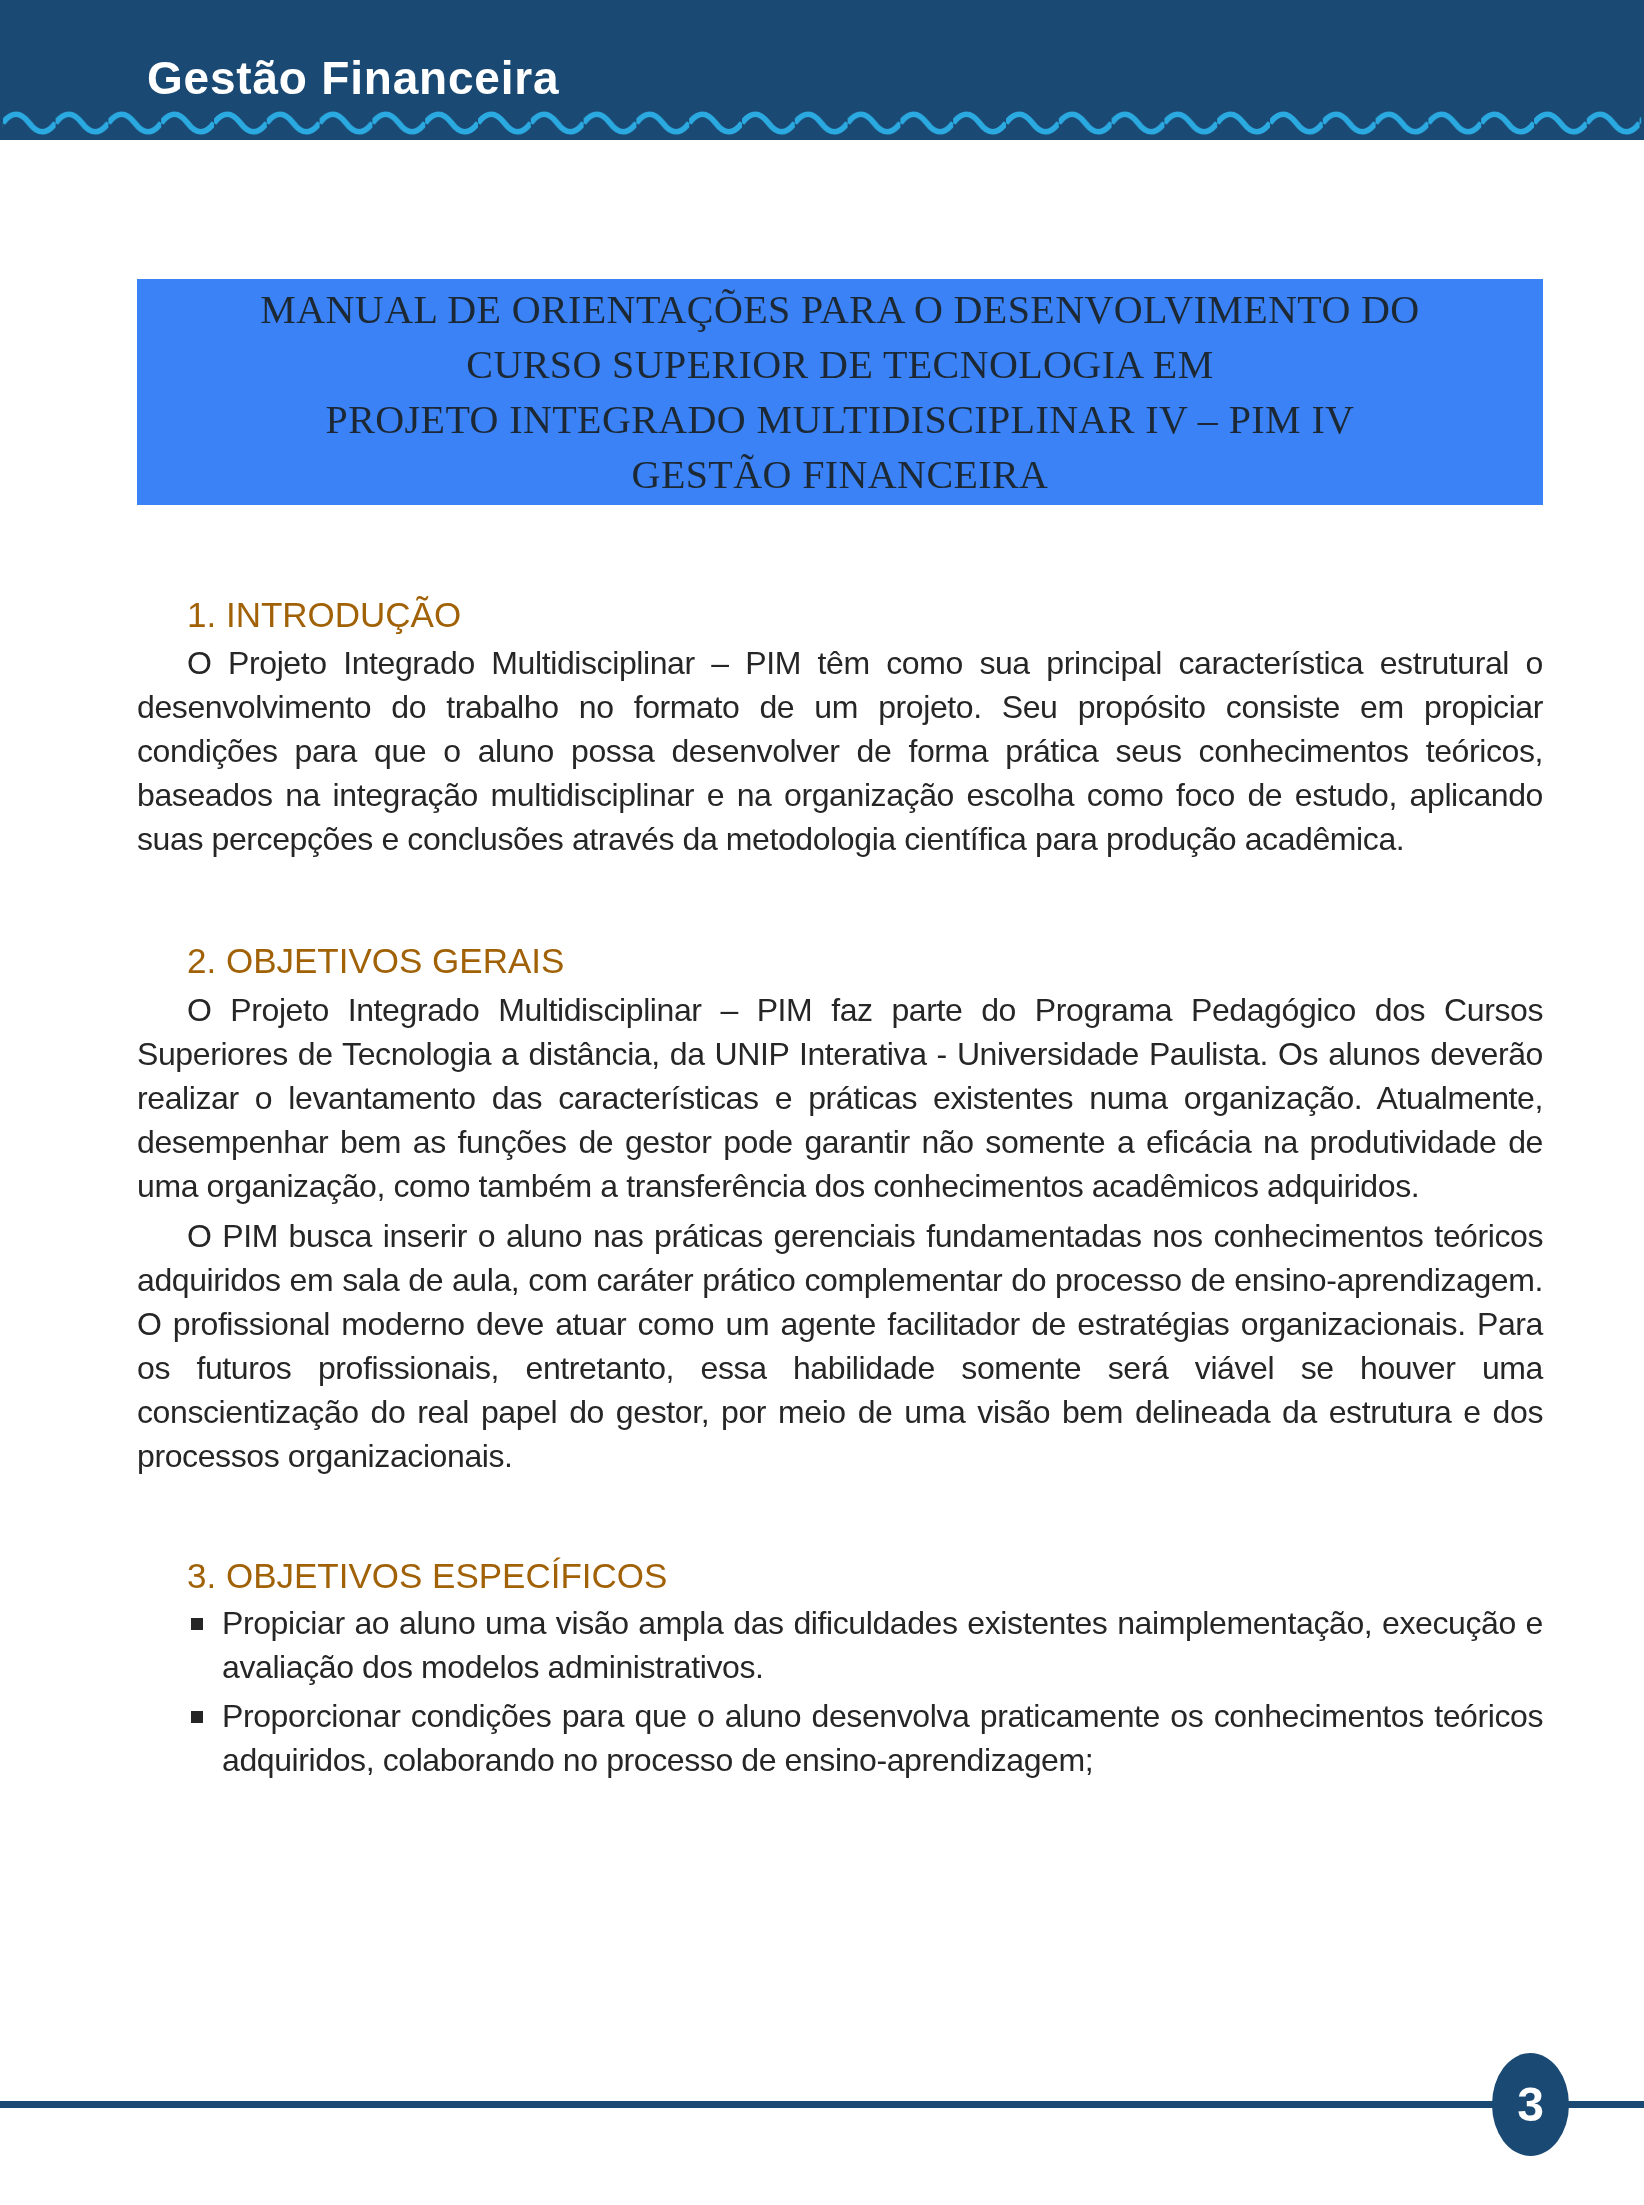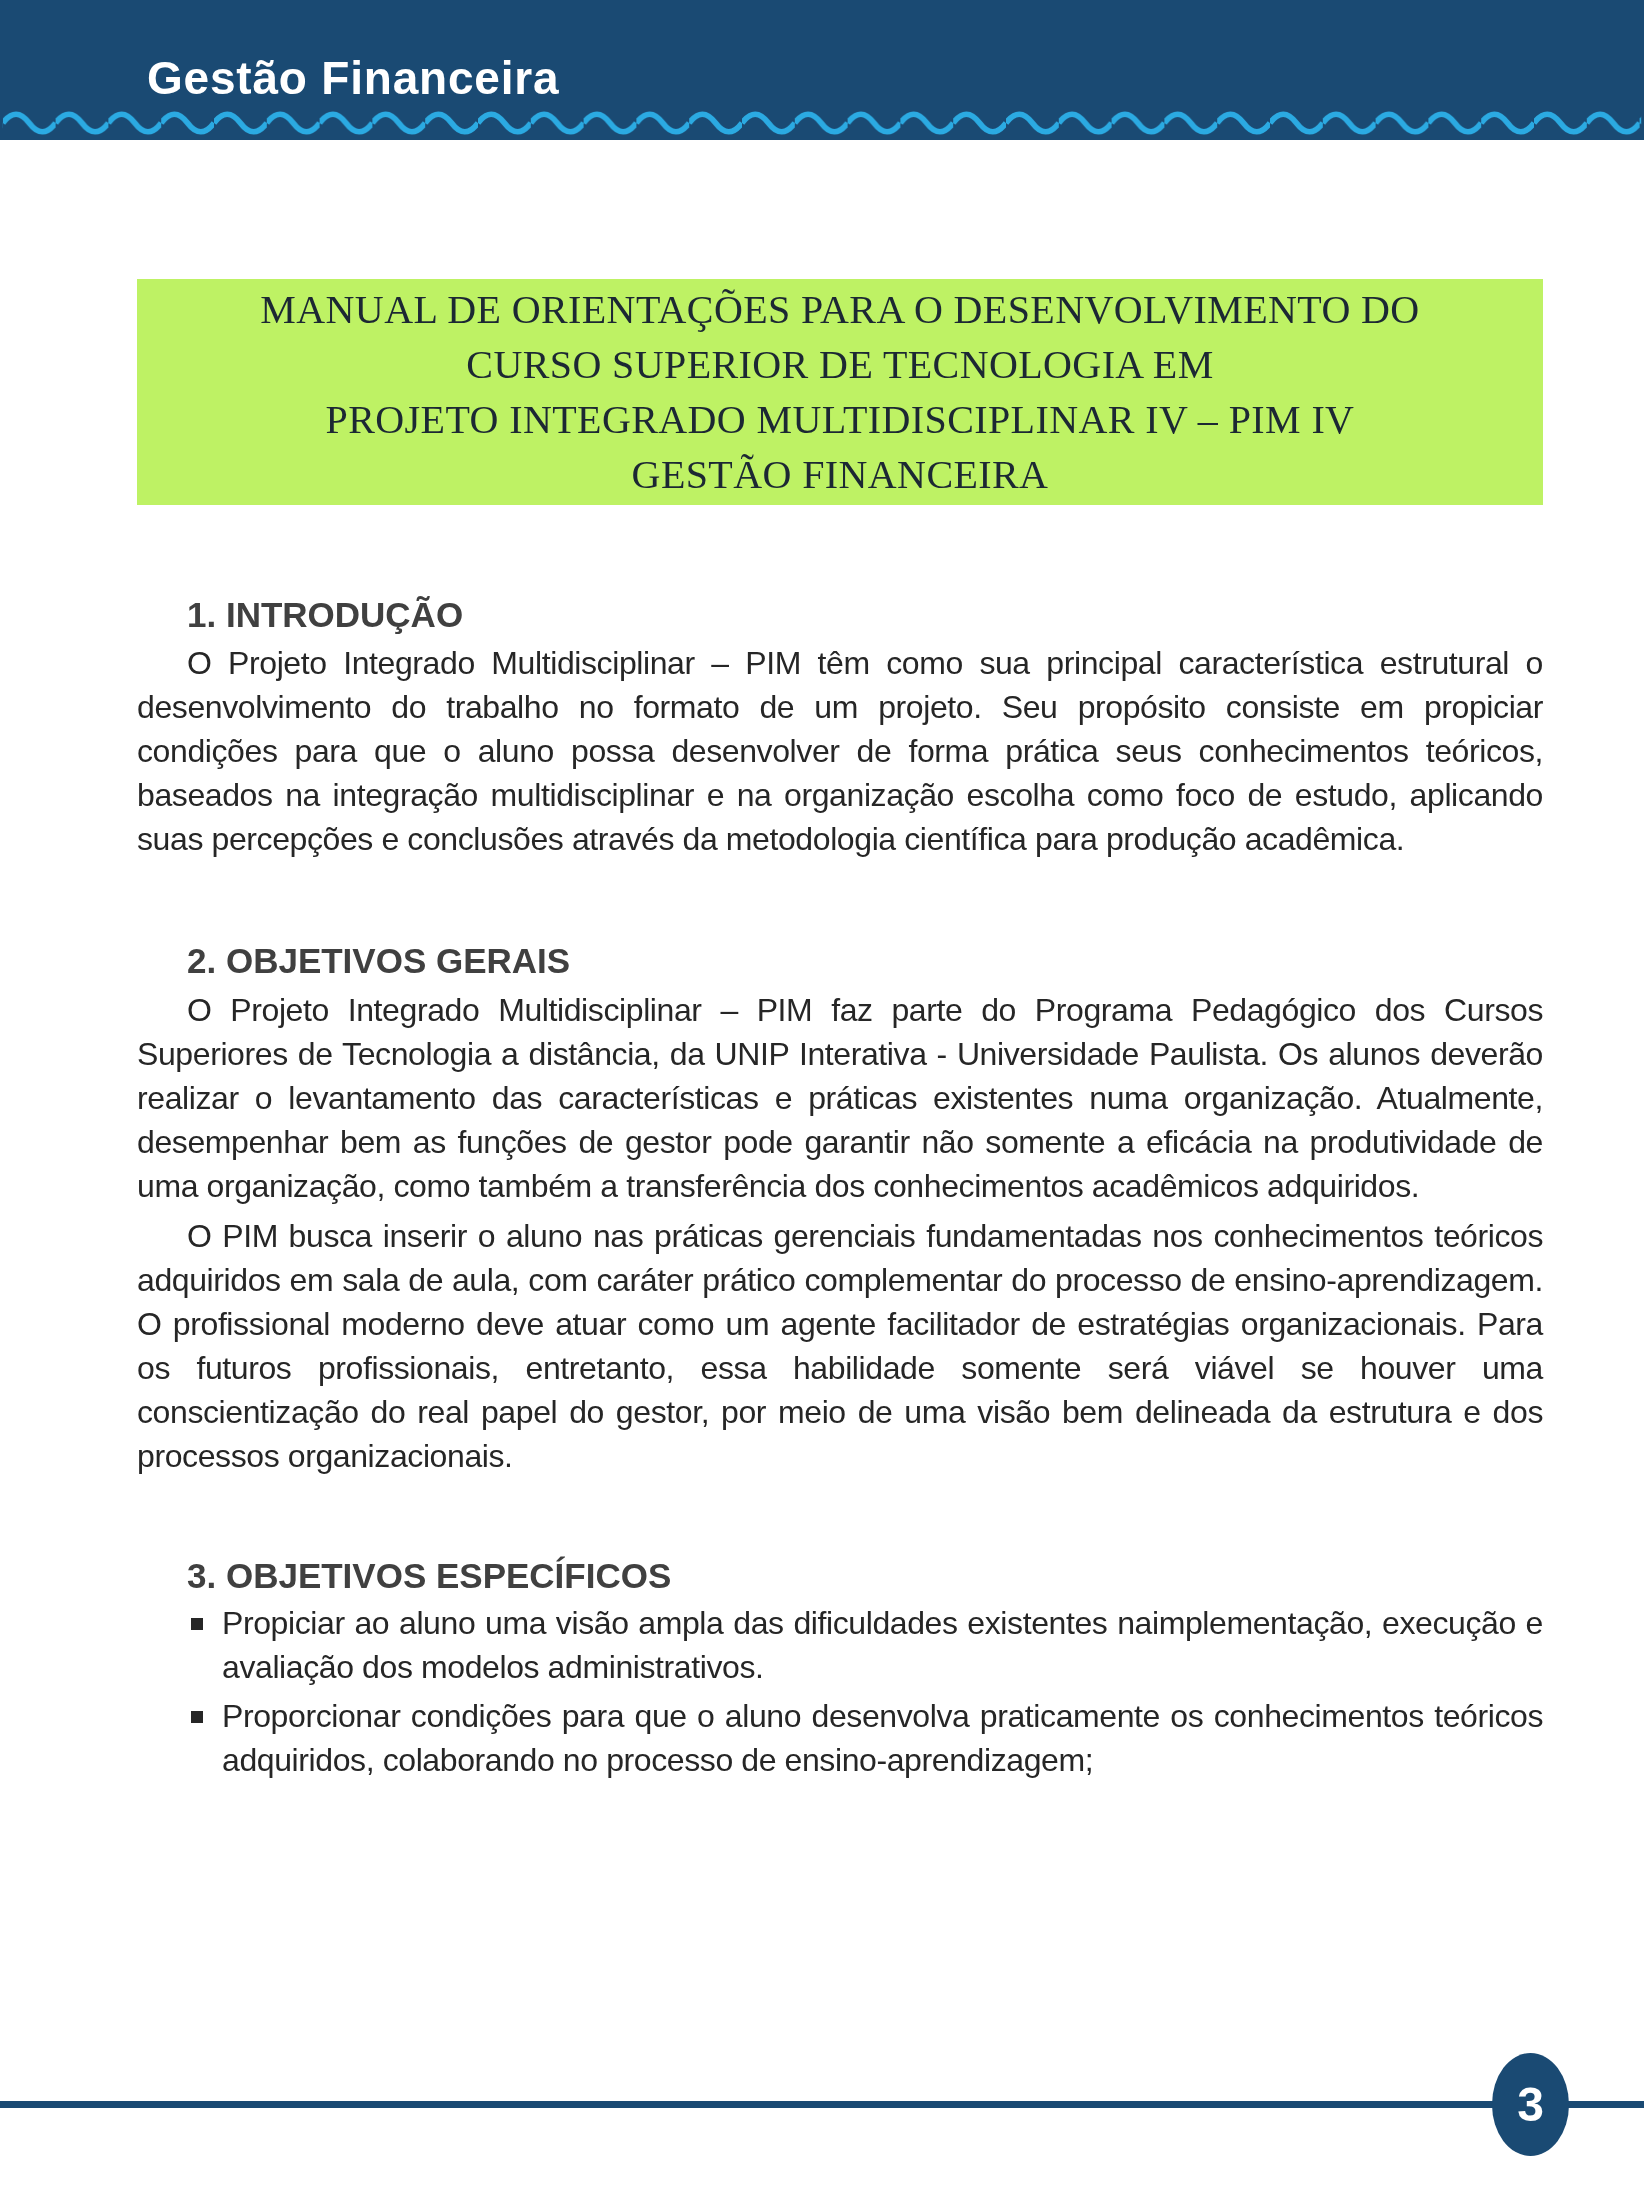--- a/index.html
+++ b/index.html
@@ -32,21 +32,21 @@
     left: 0; bottom: 0.8px;
     width: 1644px; height: 32px;
     display: block;
   }
 
   
   .title-box {
     position: absolute;
     left: 137px; top: 279px;
     width: 1406px; height: 226px;
-    background: #bef264;
+    background: #3b82f6;
     display: flex;
     flex-direction: column;
     justify-content: center;
     text-align: center;
     font-family: "Liberation Serif", serif;
     font-size: 40px;
     line-height: 55px;
     color: #1c2833;
     letter-spacing: 0.4px;
   }
@@ -55,22 +55,22 @@
   .content {
     position: absolute;
     left: 137px; top: 505px;
     width: 1406px;
     color: #262626;
     font-size: 32px;
     line-height: 44px;
     letter-spacing: -0.4px;
   }
   .section-heading {
-    color: #404040;
-    font-weight: bold;
+    color: #a16207;
+    font-weight: normal;
     font-size: 35px;
     line-height: 40px;
     padding-left: 50px;
     letter-spacing: 0;
   }
   .s1 .section-heading { margin-top: 90px; }
   .s2 .section-heading { margin-top: 80px; }
   .s3 .section-heading { margin-top: 78px; }
   .content p {
     margin: 6.4px 0 0 0;

